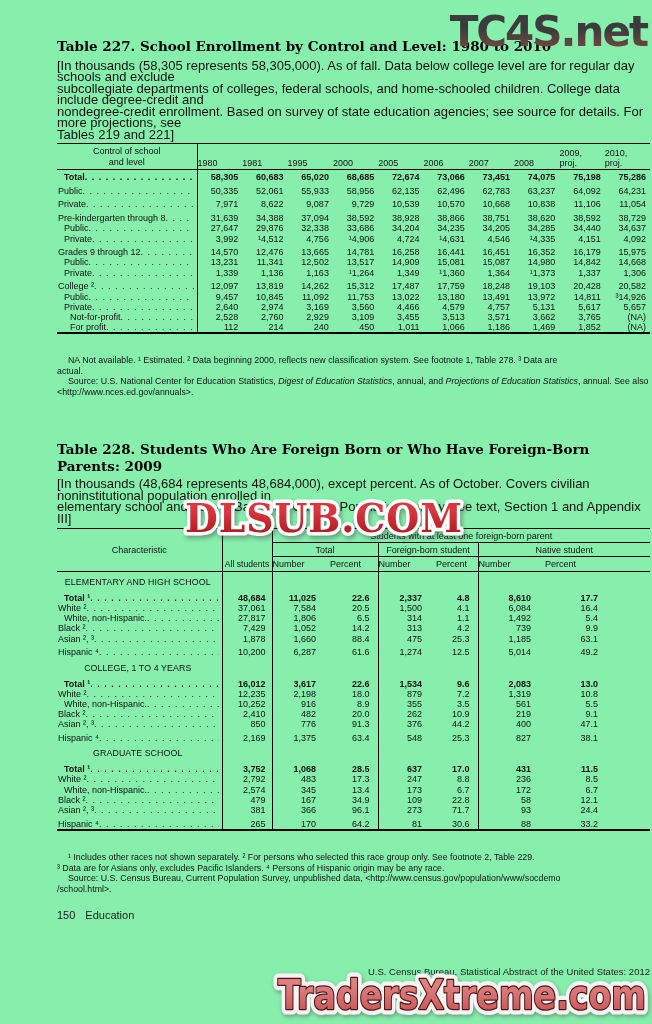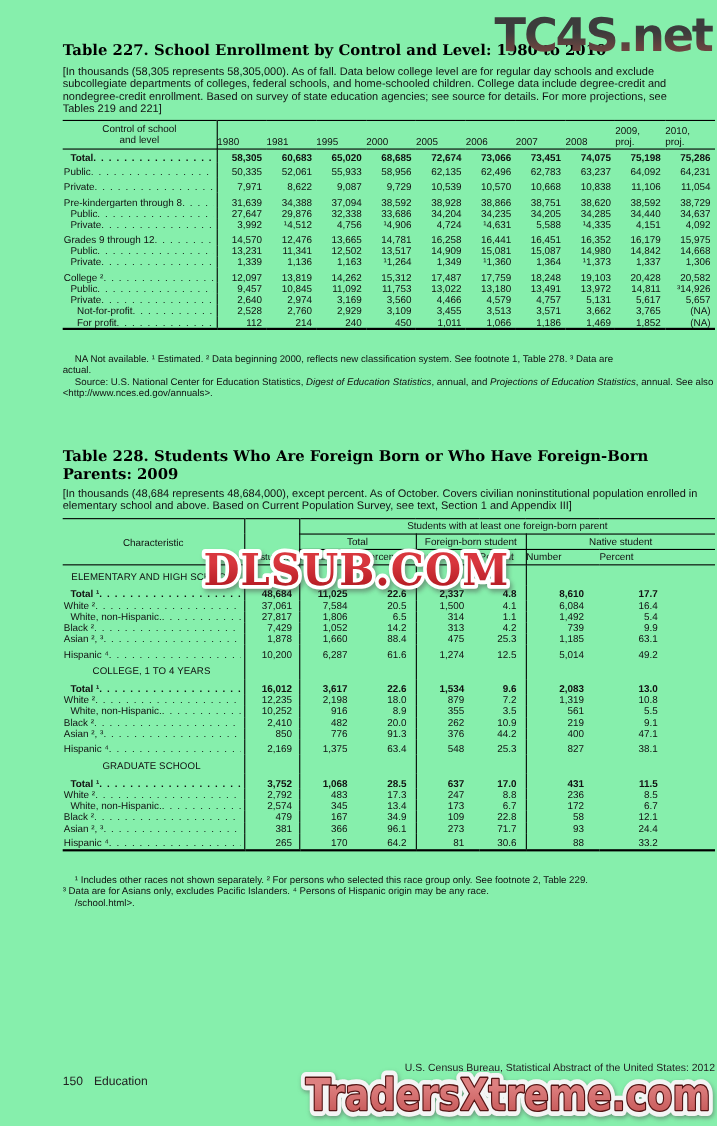--- a/index.html
+++ b/index.html
@@ -7,21 +7,21 @@
         font-family:"Liberation Sans",sans-serif;color:#1a1a1a;}
   .content{position:absolute;left:57px;top:38px;width:593px;}
 
   
   .tbl-title{font-family:"DejaVu Serif",serif;font-weight:bold;font-size:13.5px;
              line-height:16.5px;margin:0 0 5px 0;color:#000;}
   .tbl-title2{font-family:"DejaVu Serif",serif;font-weight:bold;font-size:13.5px;
               line-height:16.5px;margin:44px 0 4px 0;color:#000;width:575px;}
 
   
-  .intro{font-size:10px;line-height:11.5px;margin:0 0 3px 0;color:#111;}
+  .intro{font-size:13px;line-height:11.5px;margin:0 0 3px 0;color:#111;}
   .notes{font-size:8.8px;line-height:10.5px;margin-top:21px;color:#111;}
   .notep .tline:first-child{text-indent:11px;}
   .srcp{margin-top:0;text-indent:11px;}
   .it{font-style:italic;}
 
   
   table{border-collapse:collapse;table-layout:fixed;width:593px;font-size:9px;color:#111;
         border-top:1.5px solid #000;}
   th{font-weight:normal;padding:0;}
   td{padding:0;}
@@ -55,21 +55,21 @@
   #t228 .allTh{text-align:center;vertical-align:bottom;border-right:1px solid #000;
                border-bottom:1.5px solid #000;padding:0 0 2px 0;font-size:8.6px;}
   #t228 .spanTh{text-align:center;border-bottom:1px solid #000;padding:1.5px 0;line-height:10px;}
   #t228 .grpTh{text-align:center;border-bottom:1px solid #000;padding:1.5px 0;line-height:10px;}
   #t228 .subTh{text-align:left;padding:1.5px 0 2px 0;line-height:10px;border-bottom:1.5px solid #000;}
   .aS{padding-right:6px;} .nN{padding-right:14px;} .pct{padding-right:8px;} .pW{padding-right:52px;}
   .secRow td{padding-top:4px;}
   .secHead{text-align:center;padding:1px 0 2px 0;font-size:8.8px;letter-spacing:.1px;line-height:10.5px;}
 
   
-  .footer-left{position:absolute;left:57px;top:977px;font-size:11px;color:#222;}
+  .footer-left{position:absolute;left:57px;top:909px;font-size:11px;color:#222;}
   .footer-left .pg{margin-right:10px;}
   .credit{position:absolute;right:2px;top:966px;font-size:9.5px;color:#222;white-space:nowrap;}
 
   
   .wm{position:absolute;pointer-events:none;}
   .wm-top{top:2px;right:0px;}
   .wm-mid{top:485px;left:179px;filter:drop-shadow(2px 3px 2px rgba(70,70,70,0.45));}
   .wm-bot{top:969px;left:273px;filter:drop-shadow(1px 2px 2px rgba(80,80,80,0.5));}
 </style>
 </head>
@@ -216,21 +216,21 @@
                 <span class="lt">Private</span>
                 <span class="dots"></span>
               </div>
             </td>
             <td class="num">3,992</td>
             <td class="num">¹4,512</td>
             <td class="num">4,756</td>
             <td class="num">¹4,906</td>
             <td class="num">4,724</td>
             <td class="num">¹4,631</td>
-            <td class="num">5,588</td>
+            <td class="num">4,546</td>
             <td class="num">¹4,335</td>
             <td class="num">4,151</td>
             <td class="num">4,092</td>
           </tr>
           <tr class="gap">
             <td class="lbl">
               <div class="lblwrap i0">
                 <span class="lt">Grades 9 through 12</span>
                 <span class="dots"></span>
               </div>
@@ -732,20 +732,21 @@
           </tr>
         </tbody>
     </table>
 
     <div class="notes">
       <div class="notep">
           <div class="tline">¹ Includes other races not shown separately. ² For persons who selected this race group only. See footnote 2, Table 229.</div>
           <div class="tline">³ Data are for Asians only, excludes Pacific Islanders. ⁴ Persons of Hispanic origin may be any race.</div>
         </div>
       <div class="notep">
+          <div class="tline">Source: U.S. Census Bureau, Current Population Survey, unpublished data, &lt;http://www.census.gov/population/www/socdemo</div>
           <div class="tline">/school.html&gt;.</div>
         </div>
     </div>
   </div>
 
   <div class="footer-left">
     <span class="pg">150</span><span>Education</span>
   </div>
   <div class="credit">U.S. Census Bureau, Statistical Abstract of the United States: 2012</div>
 

